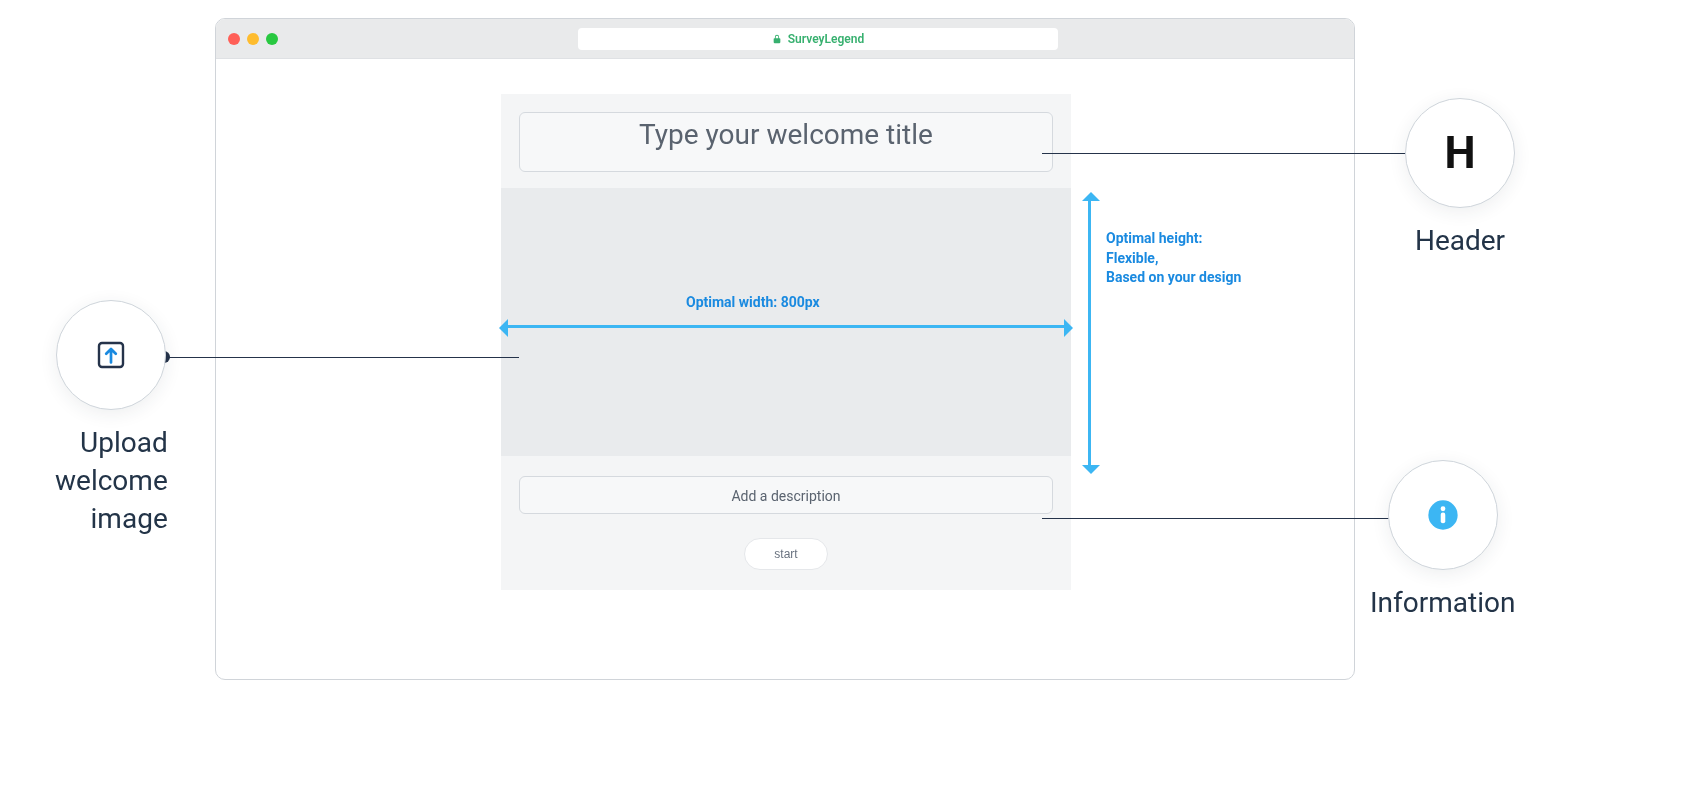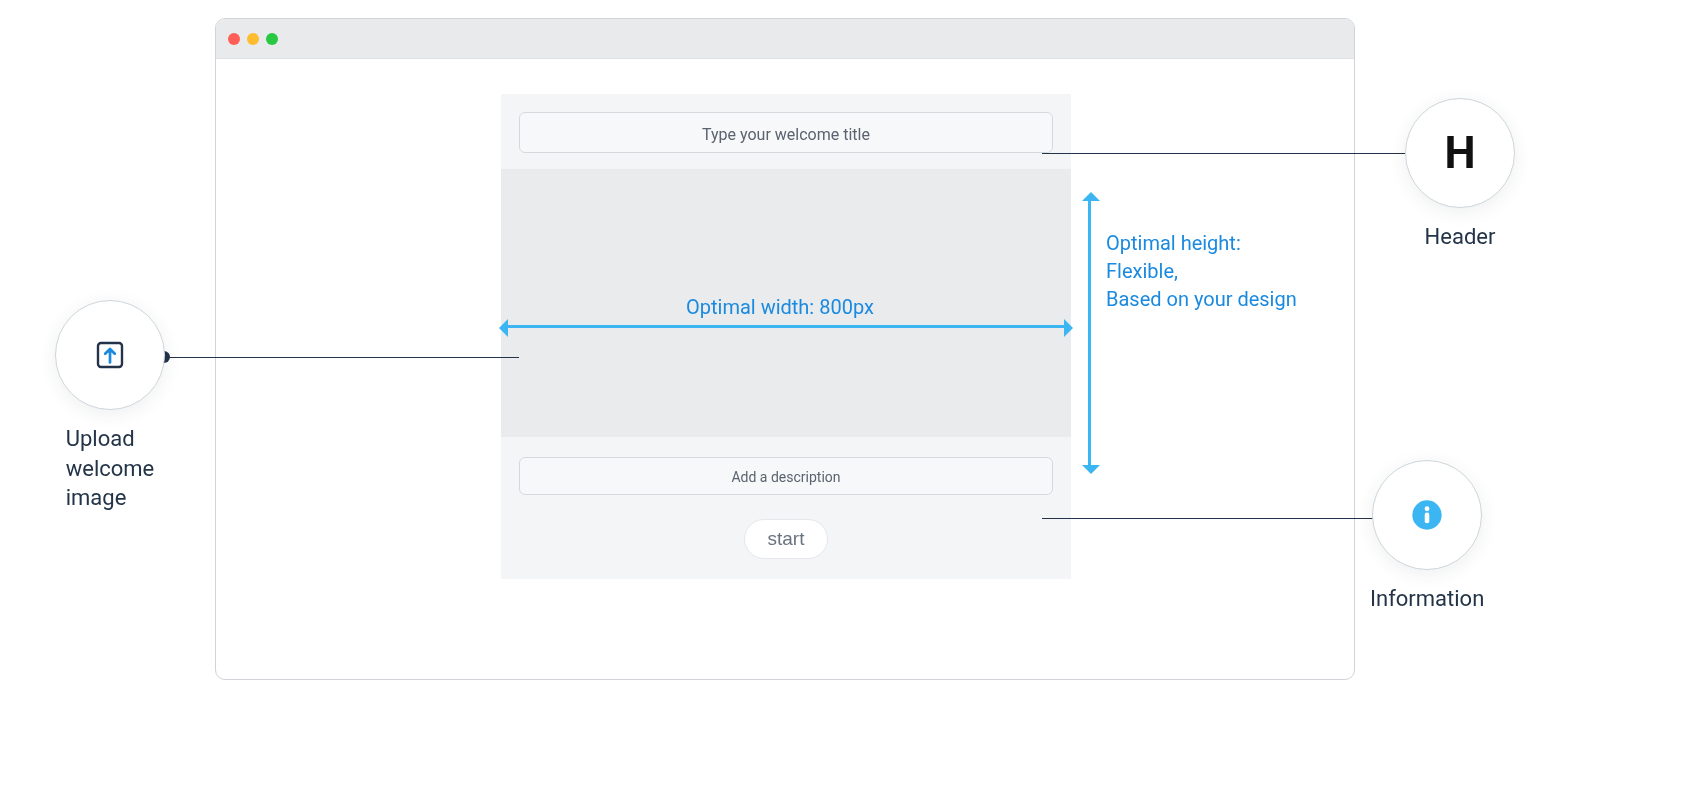--- a/index.html
+++ b/index.html
@@ -76,79 +76,85 @@
   .field-wrap{padding:18px 18px 10px 18px}
   .text-field{
     width:100%;
     border:1px solid var(--line);
     background:var(--input-bg);
     border-radius:6px;
     text-align:center;
     color:#5a636f;
     font-size:18px;
   }
-  .title-field{height:41px;line-height:44px;font-size:16px}
+  .title-field{height:60px;line-height:44px;font-size:28px}
   .desc-field{height:38px;line-height:38px;font-size:14px}
   .image-slot{
     margin:6px 0 6px 0;
     background:#e9ebed;
     height:268px;
   }
   .start-btn{
     display:block;
     margin:14px auto 0 auto;
-    width:84px;height:40px;
+    width:84px;height:32px;
     border-radius:999px;
     border:1px solid #e5e7ea;
     background:#fff;
     color:#6a7380;
-    font-size:19px;
+    font-size:12px;
   }
 
   
   .callout{position:absolute;display:flex;flex-direction:column;align-items:center;gap:14px}
   .bubble{
     width:110px;height:110px;border-radius:50%;
     border:1.5px solid #cfd5db;background:#fff;
     display:flex;align-items:center;justify-content:center;
     font-size:44px;font-weight:700;color:#111;
     box-shadow:0 4px 18px rgba(40,50,60,.08);
   }
-  .callout-label{font-size:22px;color:var(--ink);text-align:left;line-height:1.35}
+  .callout-label{font-size:28px;color:var(--ink);text-align:right;line-height:1.35}
 
   
   .leader{position:absolute;height:0;border-top:1.5px solid var(--dot);}
   .leader::before{content:"";position:absolute;left:-7px;top:-7px;width:12px;height:12px;border-radius:50%;background:var(--dot)}
   .leader.right::before{left:auto;right:-7px}
 
   
   .dim-h{position:absolute;height:0;border-top:3px solid var(--blue)}
   .dim-h::before,.dim-h::after{content:"";position:absolute;top:-9px;border:9px solid transparent}
   .dim-h::before{left:-16px;border-right-color:var(--blue)}
   .dim-h::after{right:-16px;border-left-color:var(--blue)}
   .dim-v{position:absolute;width:0;border-left:3px solid var(--blue)}
   .dim-v::before,.dim-v::after{content:"";position:absolute;left:-9px;border:9px solid transparent}
   .dim-v::before{top:-16px;border-bottom-color:var(--blue)}
   .dim-v::after{bottom:-16px;border-top-color:var(--blue)}
-  .dim-label{position:absolute;color:var(--blue-deep);font-size:20px;font-weight:400;white-space:pre-line;line-height:1.4}
+  .dim-label{position:absolute;color:var(--blue-deep);font-size:14px;font-weight:700;white-space:pre-line;line-height:1.4}
 
   
   .upload-svg{width:36px;height:36px}
   .info-svg{width:32px;height:32px}
 </style>
 </head>
 <body>
 
 <div class="browser">
   <div class="chrome">
     <div class="traffic">
       <span class="tlight red"></span>
       <span class="tlight yellow"></span>
       <span class="tlight green"></span>
     </div>
+    <div class="url">
+      <svg class="lock" viewBox="0 0 24 24">
+        <path fill="#37b06f" d="M12 2a5 5 0 0 0-5 5v3H6a2 2 0 0 0-2 2v8a2 2 0 0 0 2 2h12a2 2 0 0 0 2-2v-8a2 2 0 0 0-2-2h-1V7a5 5 0 0 0-5-5zm-3 5a3 3 0 1 1 6 0v3H9z"></path>
+      </svg>
+      <span>SurveyLegend</span>
+    </div>
   </div>
 
   <div class="viewport">
     <div class="card">
 
       <div class="field-wrap">
         <div class="text-field title-field">Type your welcome title</div>
       </div>
 
       <div class="image-slot"></div>

